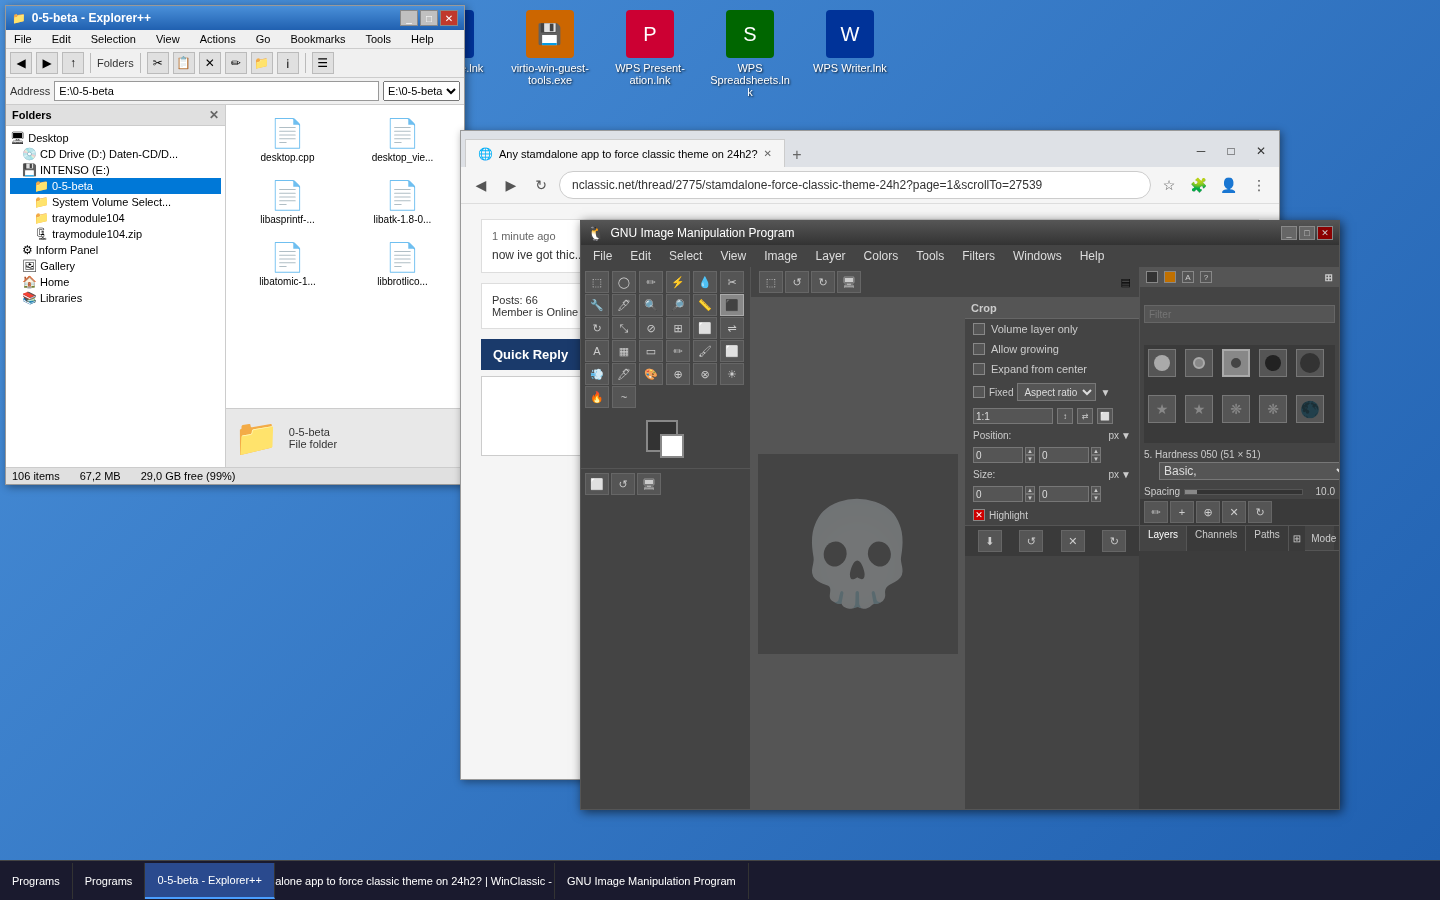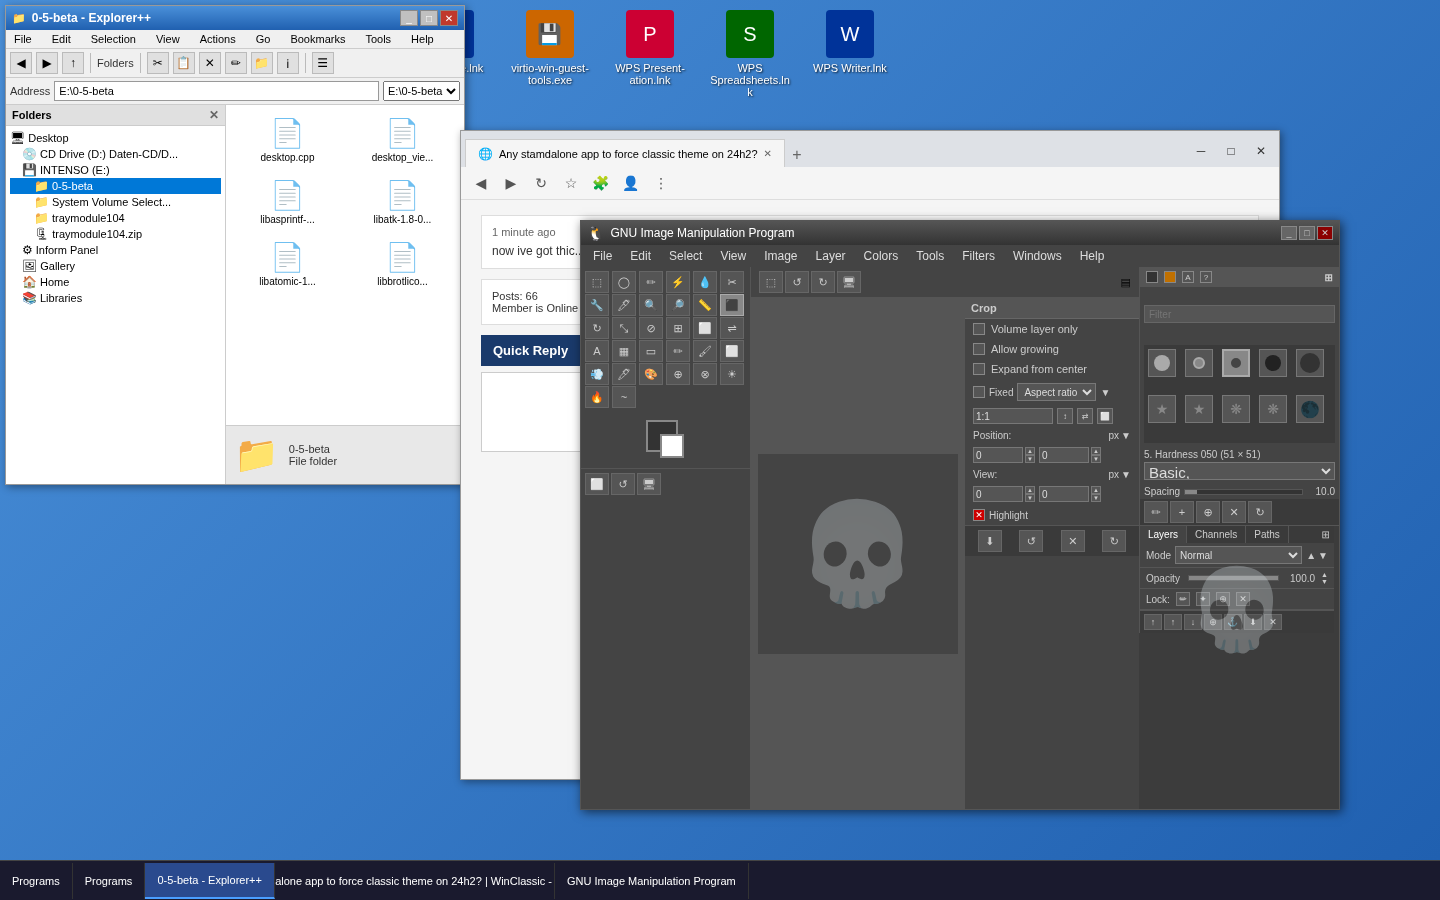--- a/index.html
+++ b/index.html
@@ -546,21 +546,21 @@
       font-size: 10px;
       width: 60px;
       height: 16px;
       padding: 1px 2px;
     }
     .gimp-layers-panel {
       width: 195px;
       background: #444;
       border-left: 1px solid #555;
       display: flex;
-      flex-direction: column;
+      flex-direction: row;
     }
     .layers-tabs {
       display: flex;
       background: #3a3a3a;
     }
     .layers-tab {
       padding: 3px 8px;
       color: #ccc;
       font-size: 10px;
       cursor: pointer;
@@ -836,40 +836,46 @@
       </div>
       <div class="folder-info-panel">
         <div class="folder-info-icon">📁</div>
         <div class="folder-info-text">
           <div>0-5-beta</div>
           <div>File folder</div>
         </div>
       </div>
     </div>
   </div>
+  <div class="status-bar">
+    <span>106 items</span>
+    <span>67,2 MB</span>
+    <span>29,0 GB free (99%)</span>
+  </div>
 </div>
 
 <div class="chromium-window">
   <div class="chromium-titlebar">
     <div class="chrome-tab">
       <span>🌐</span>
       <span style="max-width:300px;overflow:hidden;text-overflow:ellipsis;white-space:nowrap;font-size:11px;">Any stamdalone app to force classic theme on 24h2?</span>
       <span class="tab-close">✕</span>
     </div>
     <div class="chrome-new-tab">+</div>
     <div class="chrome-titlebar-controls">
       <div class="chrome-ctrl-btn">─</div>
       <div class="chrome-ctrl-btn">□</div>
       <div class="chrome-ctrl-btn close">✕</div>
     </div>
   </div>
   <div class="chromium-navbar">
     <div class="nav-btn">◀</div>
     <div class="nav-btn">▶</div>
     <div class="nav-btn">↻</div>
+    <input class="url-bar" type="text" value="nclassic.net/thread/2775/stamdalone-force-classic-theme-24h2?page=1&amp;scrollTo=27539" style="">
     <div class="nav-icon-btn">☆</div>
     <div class="nav-icon-btn">🧩</div>
     <div class="nav-icon-btn">👤</div>
     <div class="nav-icon-btn">⋮</div>
   </div>
   <div class="chromium-content">
     <div class="forum-content">
       <div class="forum-post">
         <div class="post-meta">1 minute ago</div>
         <div class="post-text">now ive got thic...</div>
@@ -1030,21 +1036,21 @@
             </div>
             <div style="display:flex;align-items:center;gap:2px;">
               <input type="number" class="crop-text-input" style="width: 50px;" value="0">
               <div style="display:flex;flex-direction:column;">
                 <div style="width:10px;height:8px;background:#555;border:1px solid #777;display:flex;align-items:center;justify-content:center;font-size:6px;cursor:pointer;color:#ccc;">▲</div>
                 <div style="width:10px;height:8px;background:#555;border:1px solid #777;display:flex;align-items:center;justify-content:center;font-size:6px;cursor:pointer;color:#ccc;">▼</div>
               </div>
             </div>
           </div>
           <div class="crop-input-row">
-            <span style="color:#ccc;font-size:10px;">View:</span>
+            <span style="color:#ccc;font-size:10px;">Size:</span>
             <div style="margin-left:auto;display:flex;align-items:center;gap:2px;">
               <span style="color:#ccc;font-size:10px;">px</span>
               <span style="color:#ccc;font-size:10px;">▼</span>
             </div>
           </div>
           <div class="crop-input-row">
             <div style="display:flex;align-items:center;gap:2px;">
               <input type="number" class="crop-text-input" style="width: 50px;" value="0">
               <div style="display:flex;flex-direction:column;">
                 <div style="width:10px;height:8px;background:#555;border:1px solid #777;display:flex;align-items:center;justify-content:center;font-size:6px;cursor:pointer;color:#ccc;">▲</div>
@@ -1123,21 +1129,21 @@
             <div style="width:28px;height:28px;background:#555;border:1px solid #777;display:flex;align-items:center;justify-content:center;">
               <span style="font-size:14px;color:#888;">❋</span>
             </div>
             <div style="width:28px;height:28px;background:#555;border:1px solid #777;display:flex;align-items:center;justify-content:center;">
               <span style="font-size:16px;color:#888;">🌑</span>
             </div>
           </div>
         </div>
         <div style="color:#ccc;font-size:10px;padding:2px 4px;">5. Hardness 050 (51 × 51)</div>
         <div style="padding:0 4px 4px;">
-          <select style="background:#555;border:1px solid #777;color:#ddd;font-size:15px;height:18px;width:100%;">
+          <select style="background:#555;border:1px solid #777;color:#ddd;font-size:12px;height:18px;width:100%;margin-left:15px;">
             <option>Basic,</option>
           </select>
         </div>
         <div style="display:flex;align-items:center;padding:2px 4px;gap:4px;">
           <span style="color:#ccc;font-size:10px;">Spacing</span>
           <div style="flex:1;height:6px;background:#333;border:1px solid #555;">
             <div style="width:10%;height:100%;background:#888;"></div>
           </div>
           <span style="color:#ccc;font-size:10px;min-width:28px;text-align:right;">10.0</span>
         </div>

